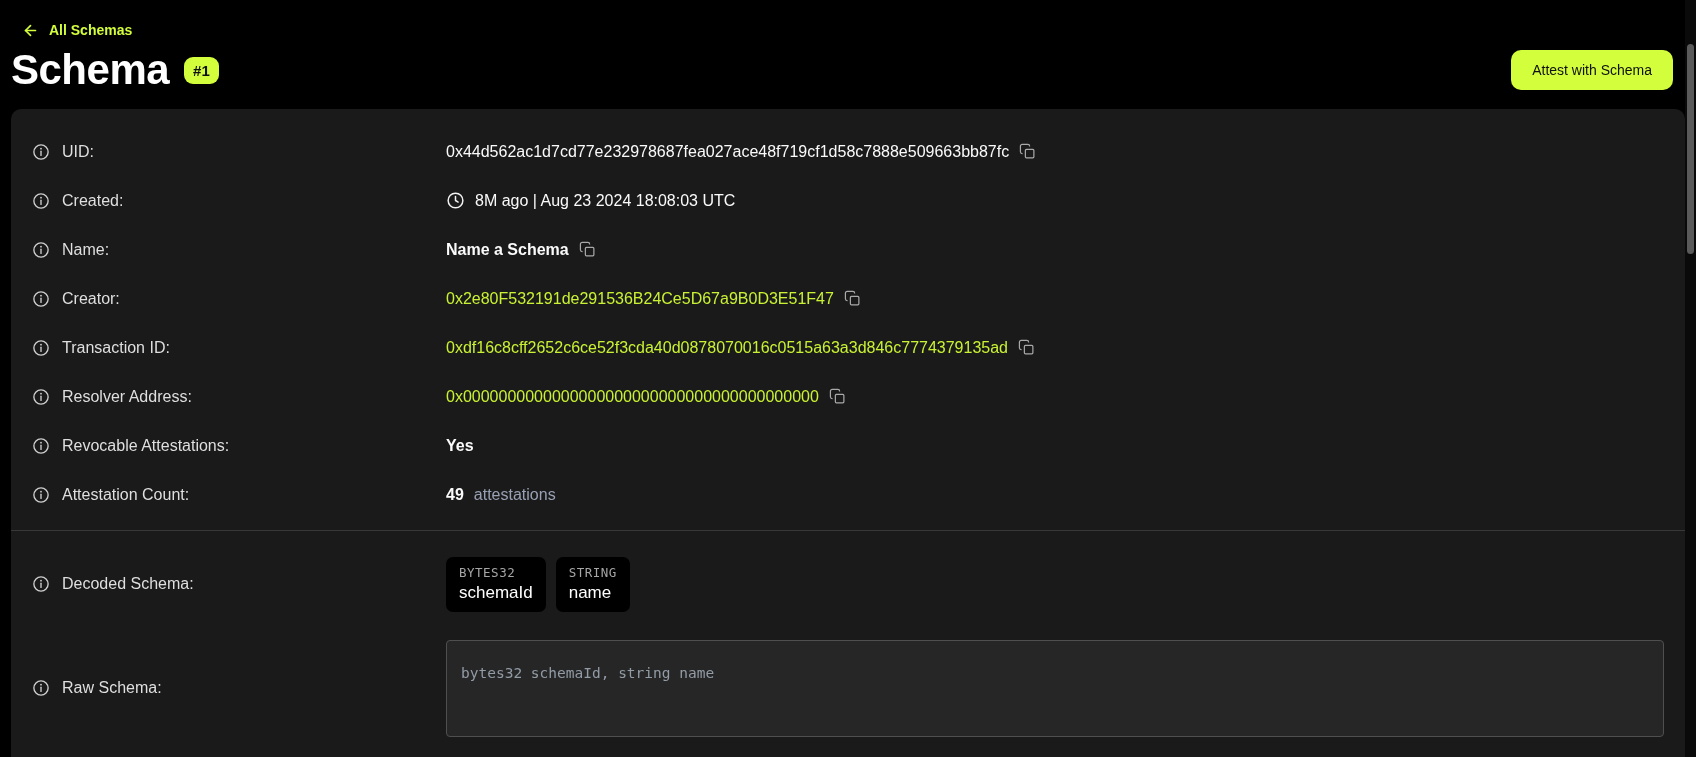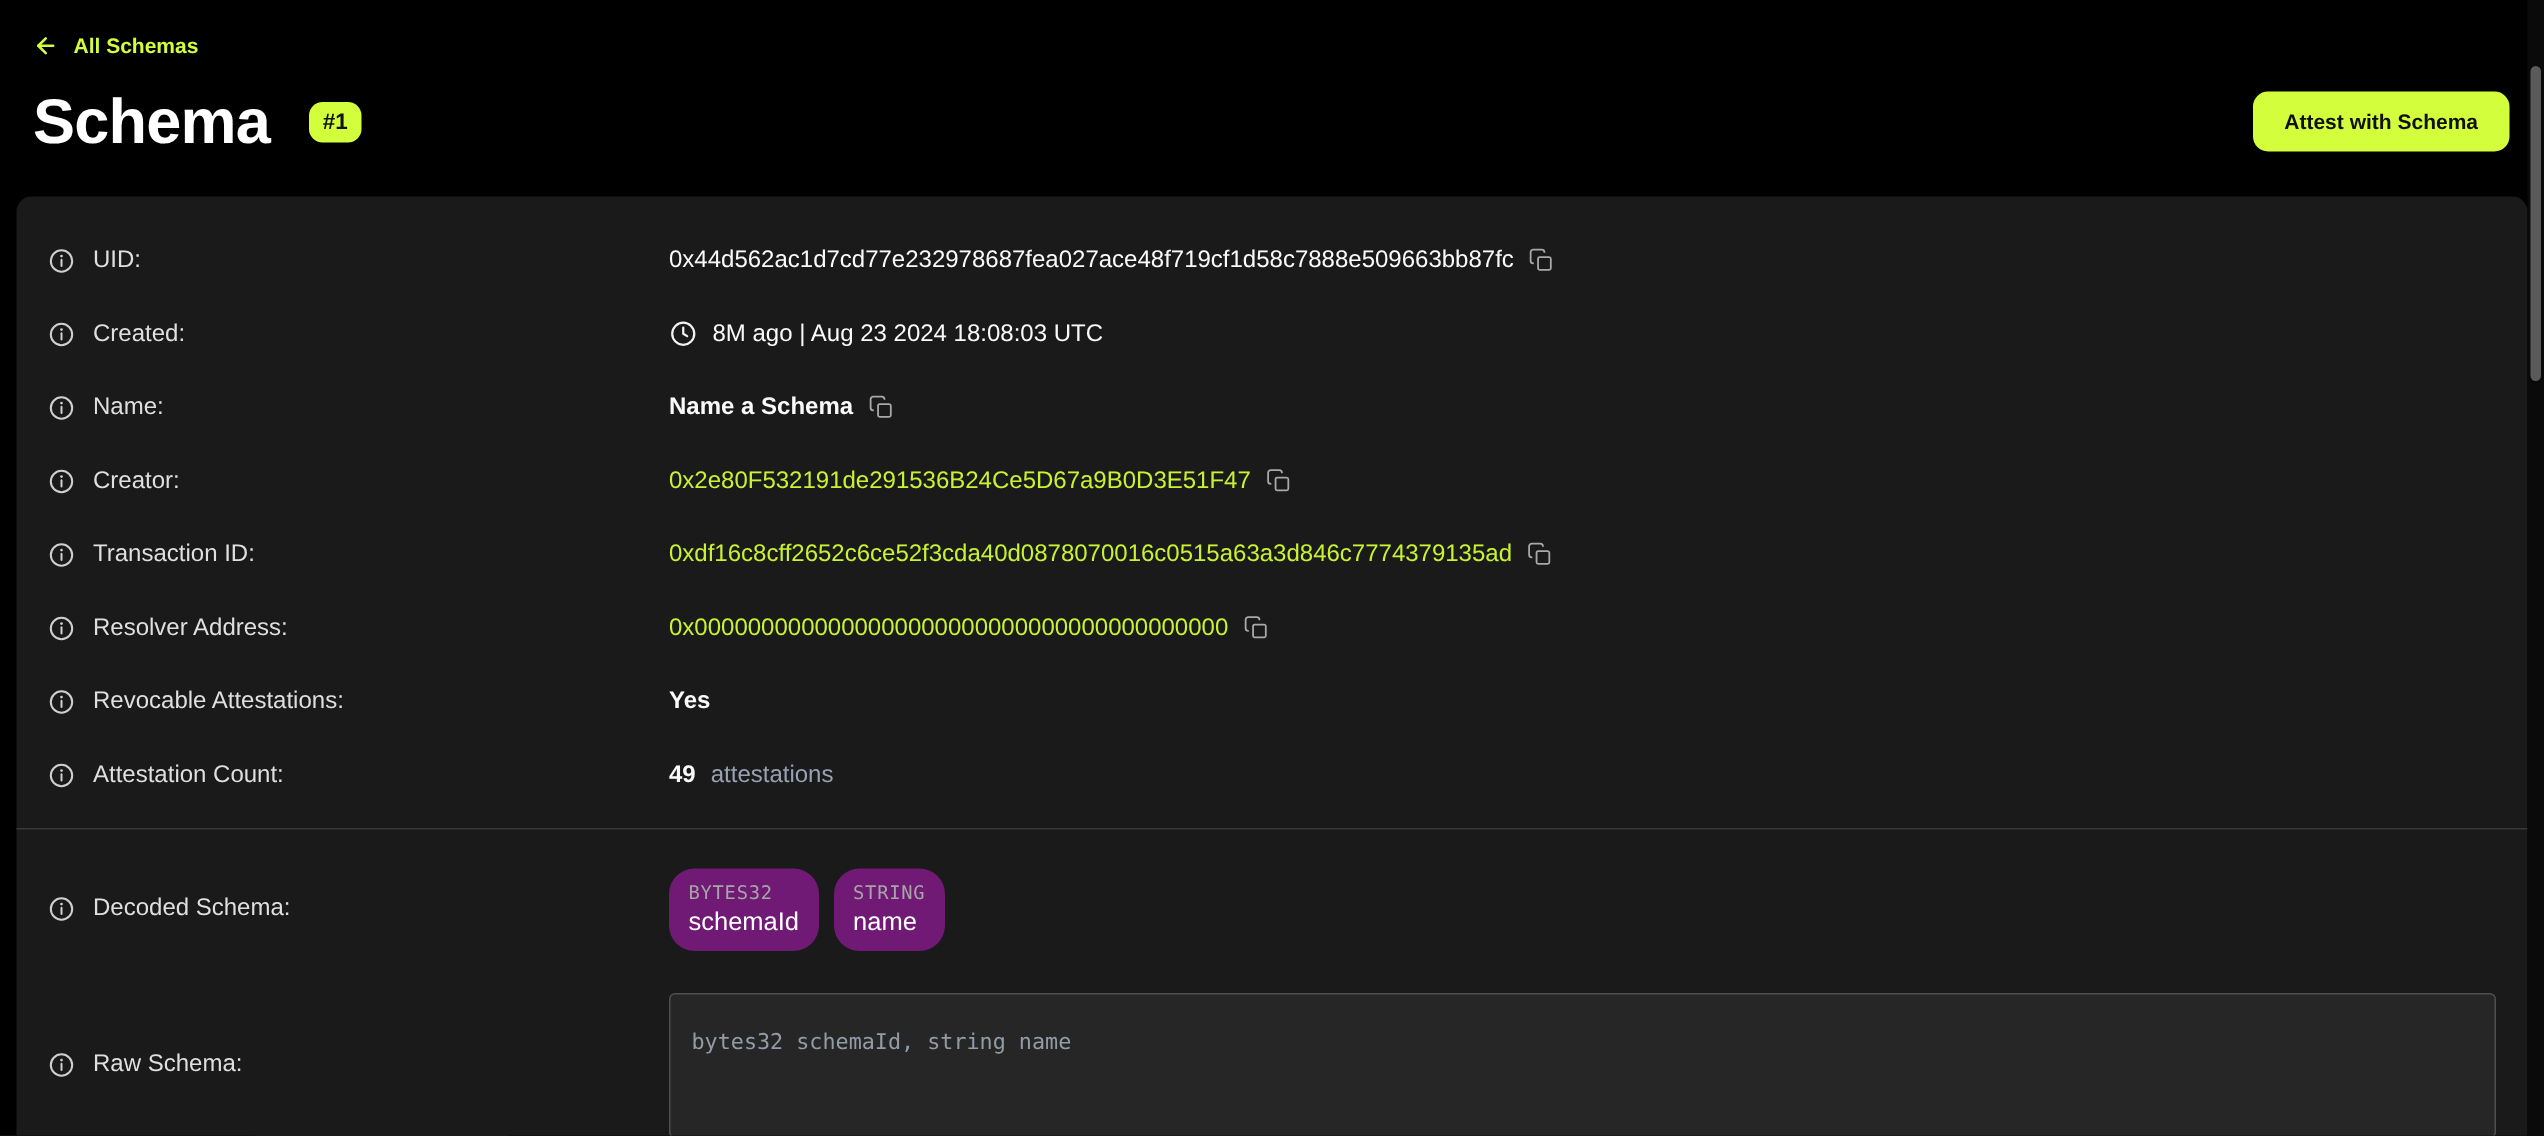--- a/index.html
+++ b/index.html
@@ -22,27 +22,27 @@
     display:inline-flex;align-items:flex-start;gap:10px;
     color:var(--accent);font-weight:700;font-size:14px;
     margin:8px 0 6px 11px;cursor:pointer;
   }
   .back-link svg{display:block}
   .title-row{
     display:flex;align-items:center;justify-content:space-between;
     padding:2px 0 16px 0;
   }
   .title-left{display:flex;align-items:center;gap:15px;padding-left:0}
-  h1{font-size:42px;margin:11px;font-weight:700;letter-spacing:-.5px;line-height:1.1}
+  h1{font-size:42px;margin:0;font-weight:700;letter-spacing:-.5px;line-height:1.1}
   .badge{
     background:var(--accent);color:#101010;font-weight:700;font-size:15px;
     padding:6px 9px;border-radius:9px;line-height:1;
   }
   .attest-btn{
-    background:var(--accent);color:#101010;font-weight:700;font-size:14px;
+    background:var(--accent);color:#101010;font-weight:400;font-size:14px;
     padding:12px 21px;border-radius:10px;border:none;cursor:pointer;
     margin-right:12px;font-family:"Liberation Sans",sans-serif;
   }
   .card{
     background:#1a1a1a;border-radius:10px;
     padding:18px 0 20px;
   }
   .row{display:flex;align-items:center;min-height:49px;padding:0 21px}
   .row-label{
     width:414px;flex:none;display:flex;align-items:center;gap:12px;
@@ -55,21 +55,21 @@
   .clock-icon{color:#f2f2f2;display:flex}
   .semibold{font-weight:600}
   .count{font-weight:700}
   .suffix-link{color:var(--muted-link);cursor:pointer;text-decoration:none}
   .divider{height:1px;background:#383838;margin:11px 0 10px}
   .section{display:flex;align-items:center;padding:0 21px}
   .section .row-label{align-self:center}
   .decoded{min-height:86px}
   .chips{display:flex;gap:10px}
   .chip{
-    background:#701a75;border-radius:17px;padding:8px 13px 9px;
+    background:#000000;border-radius:7px;padding:8px 13px 9px;
     display:flex;flex-direction:column;gap:3px;
   }
   .chip-type{
     font-family:"DejaVu Sans Mono",monospace;font-size:12.5px;color:#a6a6a6;
     letter-spacing:.5px;
   }
   .chip-name{font-size:17px;color:#fff}
   .raw{min-height:122px}
   .raw-textarea{
     flex:1;height:97px;background:#262626;border:1px solid #4f4f4f;border-radius:4px;

